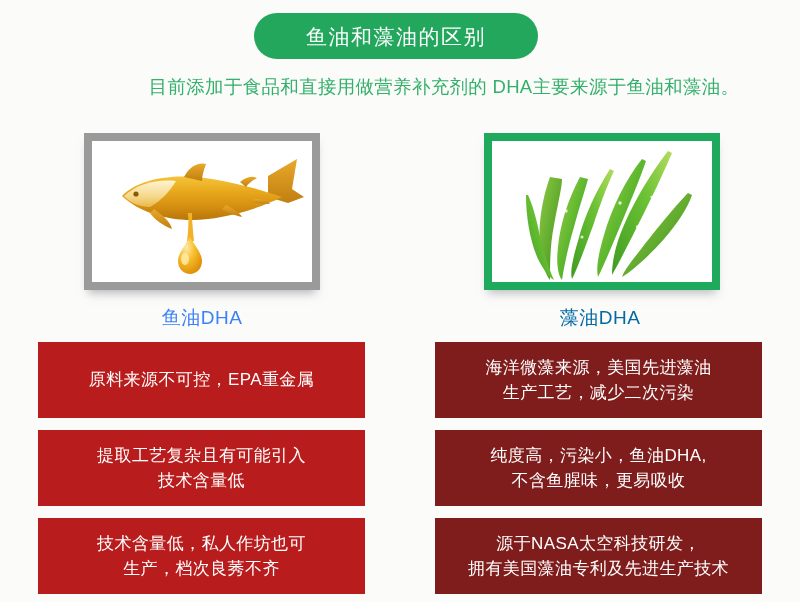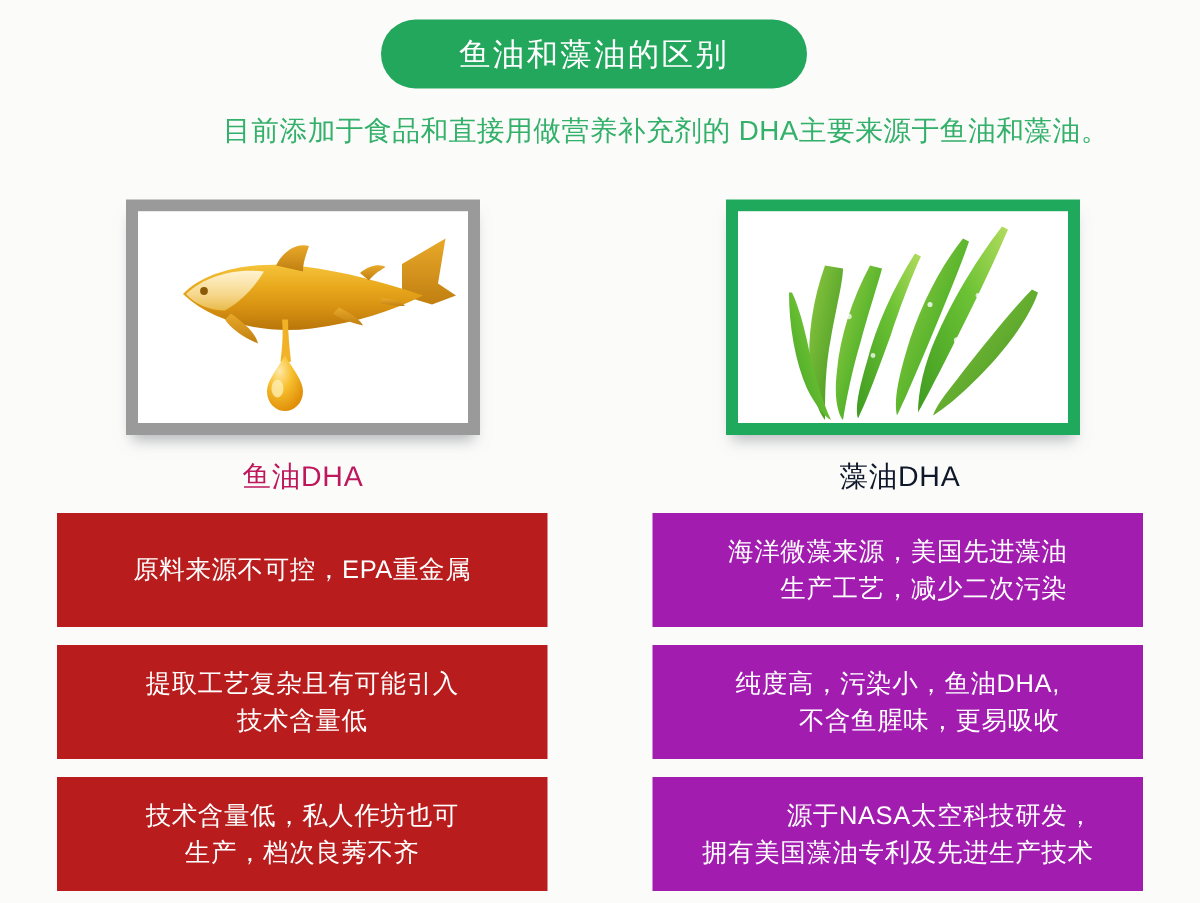--- a/index.html
+++ b/index.html
@@ -92,25 +92,25 @@
   .caption {
     position: absolute;
     top: 305px;
     width: 300px;
     text-align: center;
     font-size: 19px;
     letter-spacing: 0.5px;
   }
   .caption-left {
     left: 52px;
-    color: #be185d;
+    color: #3b82f6;
   }
   .caption-right {
     left: 450px;
-    color: #0f172a;
+    color: #0369a1;
   }
 
   
   .columns {
     position: absolute;
     left: 0;
     top: 342px;
     width: 800px;
     height: 252px;
     display: flex;
@@ -134,22 +134,21 @@
     font-size: 17px;
     line-height: 1.5;
     letter-spacing: 0.4px;
     padding: 0 10px;
     box-sizing: border-box;
   }
   .col-gray .info-box {
     background: #b91c1c;
   }
   .col-green .info-box {
-    background: #a21caf;
-    text-align: right;
+    background: #7f1d1d;
   }
   .info-box span {
     display: block;
   }
 </style>
 </head>
 <body>
 
 <div class="page">
 

